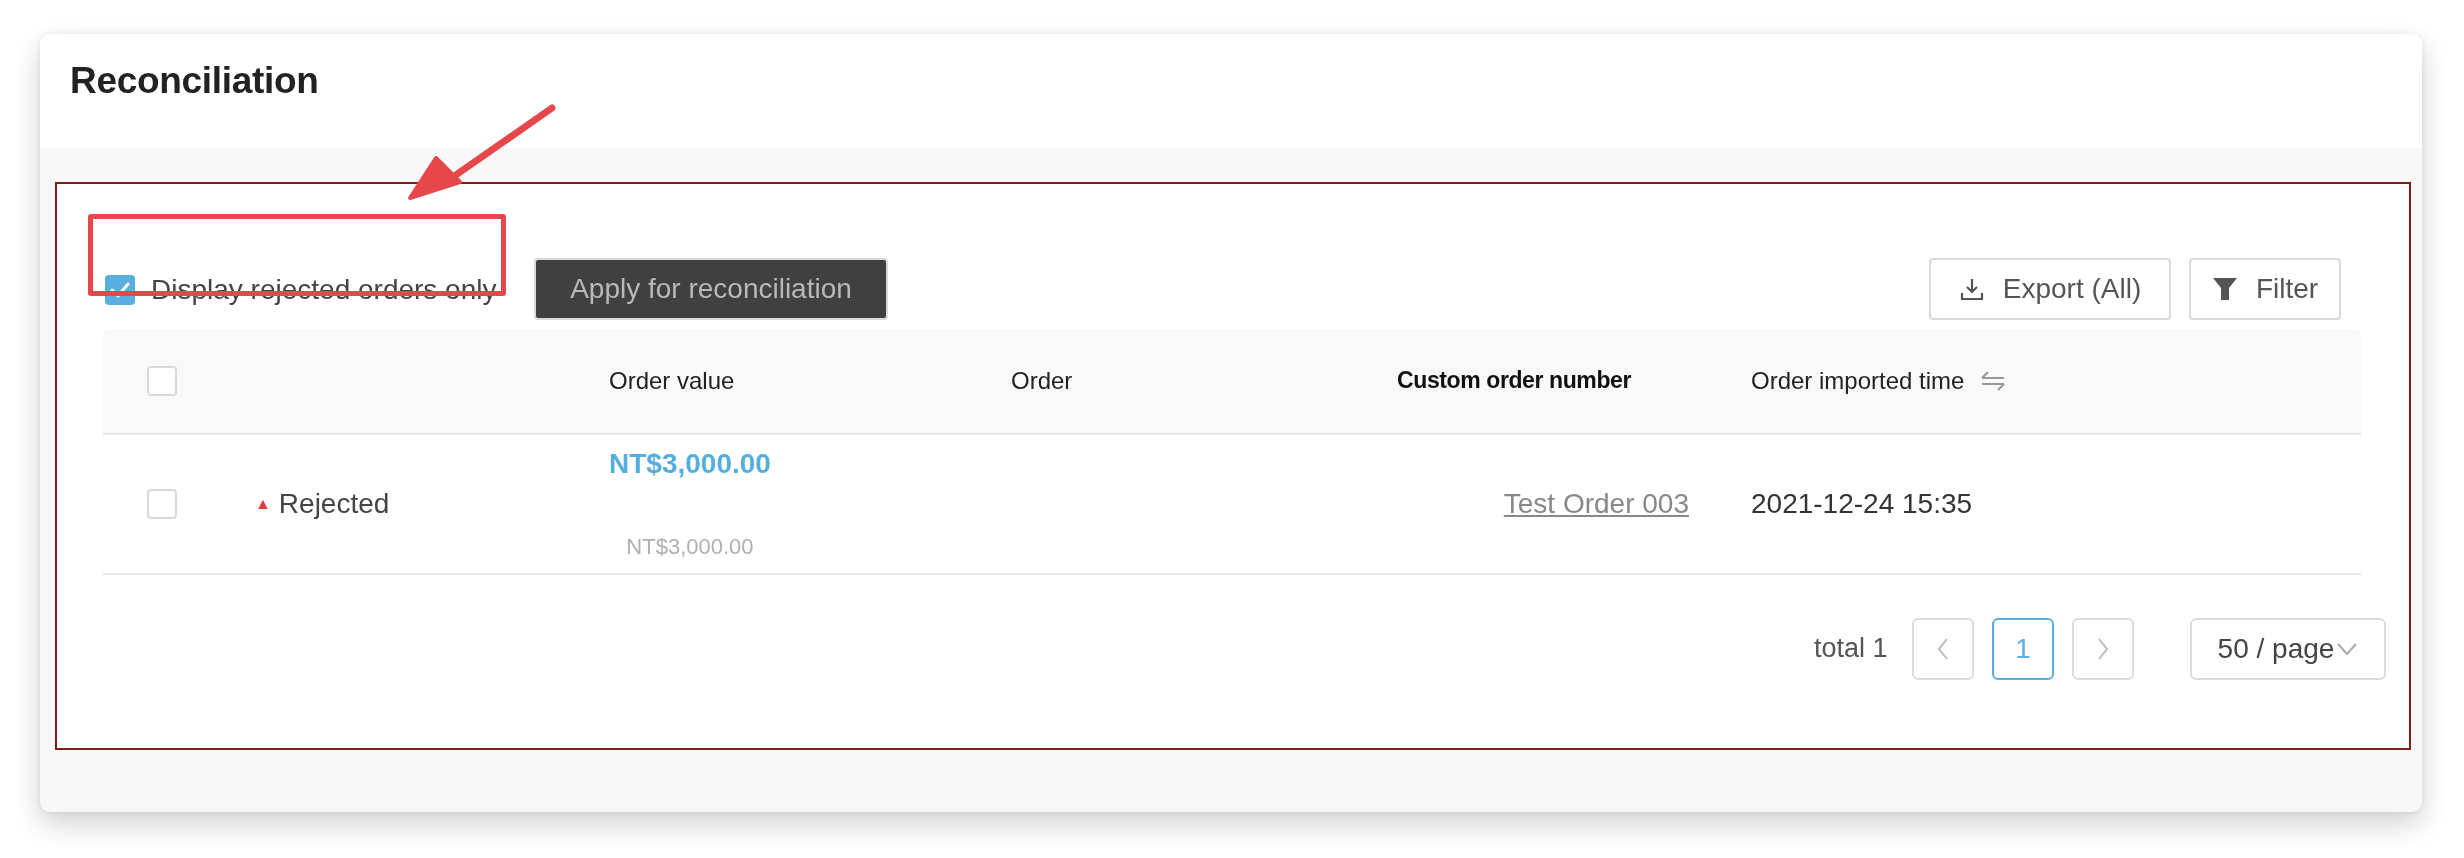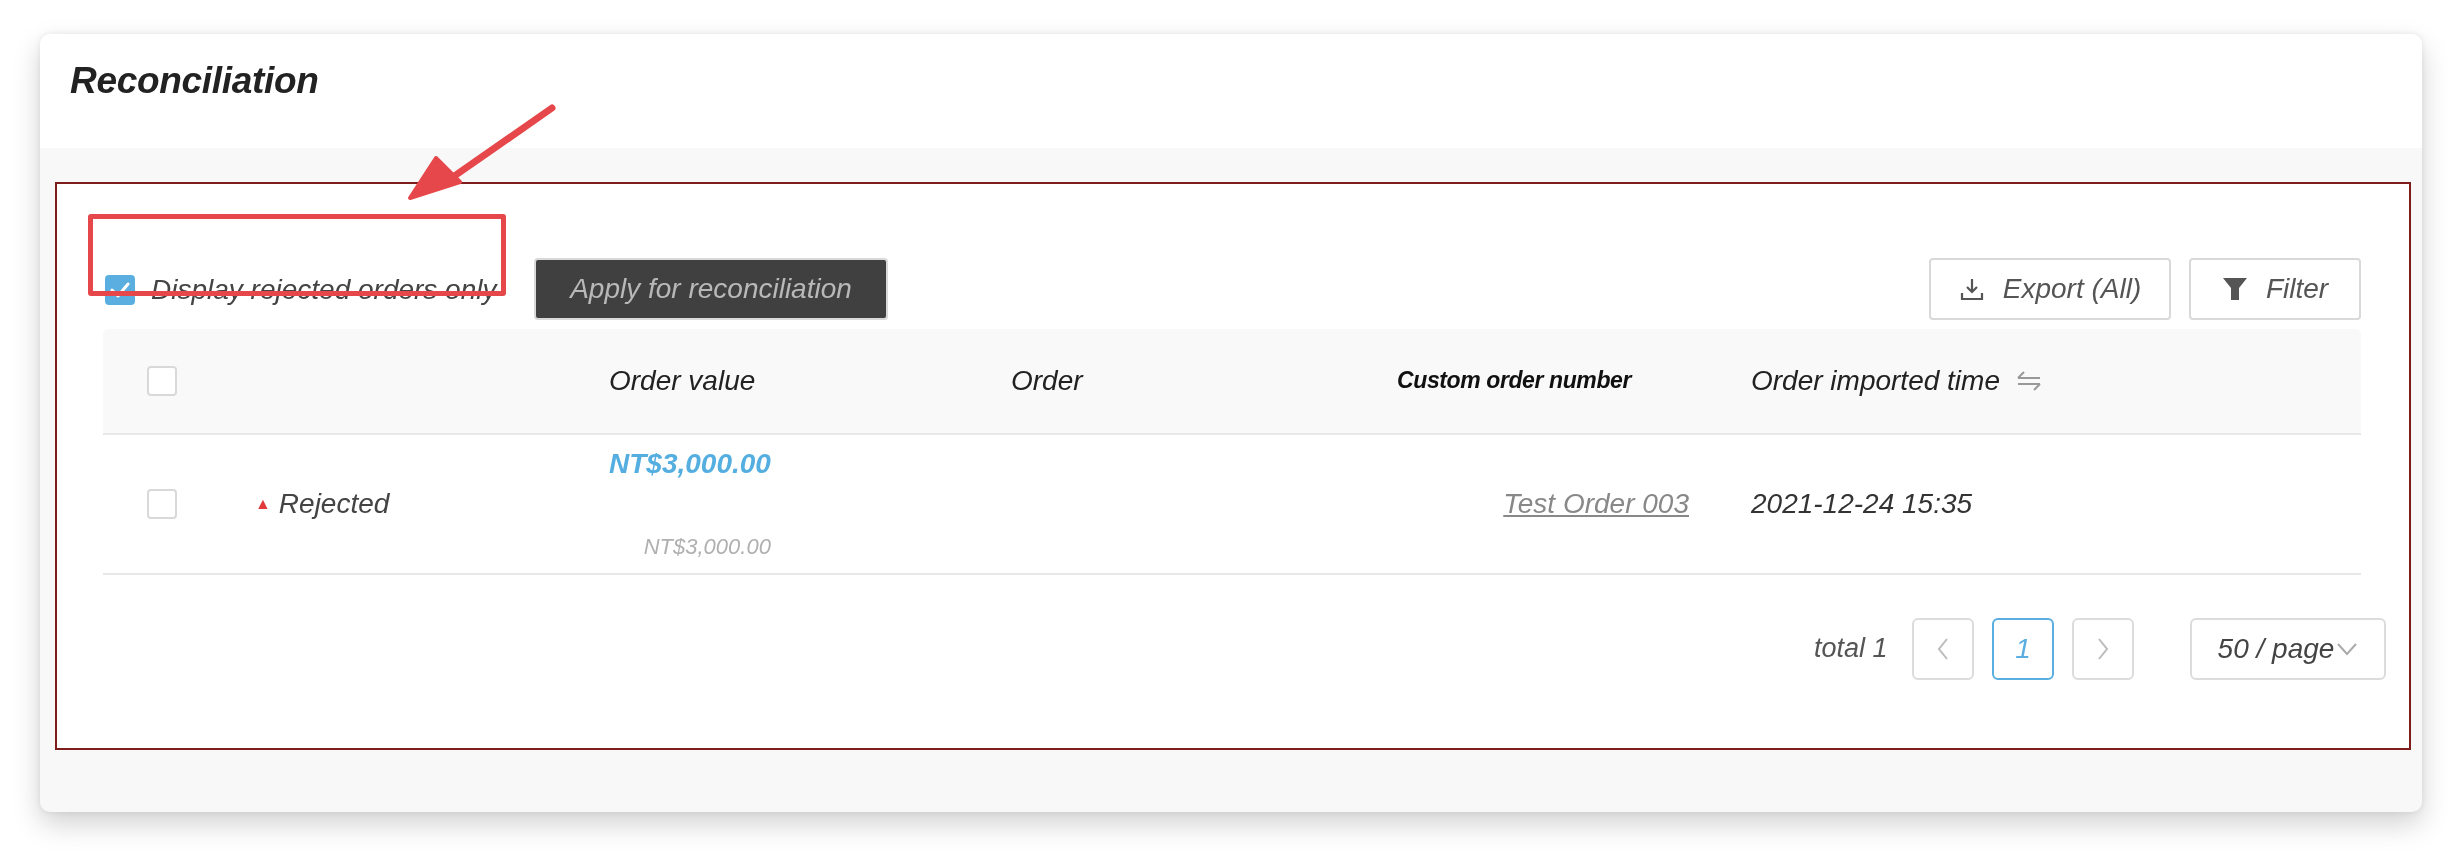--- a/index.html
+++ b/index.html
@@ -5,21 +5,20 @@
   html, body { margin: 0; padding: 0; }
   body {
     width: 2464px; height: 858px; background: #ffffff; position: relative; overflow: hidden;
     font-family: "Liberation Sans", "DejaVu Sans", sans-serif; color: #333;
   }
   .window {
     position: absolute; left: 40px; top: 34px; width: 2382px; height: 778px;
     background: #f8f8f8; border-radius: 10px;
     box-shadow: 0 12px 28px rgba(0,0,0,0.18), 0 0 6px rgba(0,0,0,0.08);
     overflow: hidden;
-    font-style: italic;
   }
   .header {
     position: absolute; left: 0; top: 0; right: 0; height: 114px; background: #fff;
   }
   .page-title {
     position: absolute; left: 30px; top: 26px; font-size: 37px; font-weight: bold; color: #222;
     letter-spacing: -0.3px;
   }
   .panel {
     position: absolute; left: 15px; top: 148px; width: 2352px; height: 564px;
@@ -44,21 +43,21 @@
   .btn .ico { margin-right: 18px; display: inline-flex; }
   .table {
     position: absolute; left: 46px; top: 145px; width: 2258px;
   }
   .thead {
     height: 104px; background: #f9f9f9; border-bottom: 2px solid #e8e8e8; position: relative;
     border-radius: 6px 6px 0 0;
   }
   .trow { height: 138px; border-bottom: 2px solid #e8e8e8; position: relative; background: #fff; }
   .cell { position: absolute; top: 0; bottom: 0; display: flex; align-items: center; }
-  .th { font-size: 28px; color: #222; }
+  .th { font-size: 24px; color: #222; }
   .th-small { font-size: 23px; font-weight: bold; color: #111; letter-spacing: -0.4px; margin-left: 12px; }
   .status { font-size: 28px; color: #444; }
   .tri { color: #e03a3a; font-size: 16px; margin-right: 8px; }
   .val-main { font-size: 28px; font-weight: bold; color: #55aee0; }
   .val-sub { font-size: 22px; color: #b0b0b0; margin-top: 6px; }
   .link { font-size: 28px; color: #444; text-decoration: underline; cursor: pointer; }
   .link.grey { color: #888; }
   .time { font-size: 28px; color: #333; }
   .total { position: absolute; left: 1757px; top: 449px; font-size: 27px; color: #555; }
   .pbtn {
@@ -105,21 +104,21 @@
     <div class="btn" style="left:1872px; top:74px; width:242px;">
       <span class="ico">
         <svg width="26" height="26" viewBox="0 0 26 26">
           <path d="M13 3 V16 M8 11 L13 16 L18 11" stroke="#555" stroke-width="2.2" fill="none"></path>
           <path d="M3 17 V23 H23 V17" stroke="#555" stroke-width="2.2" fill="none"></path>
         </svg>
       </span>
       <span>Export (All)</span>
     </div>
 
-    <div class="btn" style="left:2132px; top:74px; width:172px;">
+    <div class="btn" style="left:2132px; top:74px; width:152px;">
       <span class="ico">
         <svg width="26" height="24" viewBox="0 0 26 24">
           <path d="M1 1 H25 L17 11 V23 H9 V11 Z" fill="#555"></path>
         </svg>
       </span>
       <span>Filter</span>
     </div>
 
     <div class="table">
       <div class="thead">
@@ -141,21 +140,21 @@
       </div>
 
       <div class="trow">
         <div class="cell" style="left:44px;">
           <span class="cb unchecked"></span>
         </div>
         <div class="cell status" style="left:152px;">
           <span class="tri">▲</span>
           <span>Rejected</span>
         </div>
-        <div class="cell" style="left:506px; flex-direction:column; align-items:flex-end; justify-content:center;gap:48px;">
+        <div class="cell" style="left:506px; flex-direction:column; align-items:center; justify-content:center;gap:48px;">
           <span class="val-main">NT$3,000.00</span>
           <span class="val-sub">NT$3,000.00</span>
         </div>
         <div class="cell" style="right:672px;">
           <span class="link grey">Test Order 003</span>
         </div>
         <div class="cell time" style="left:1648px;">2021-12-24 15:35</div>
       </div>
     </div>
 

